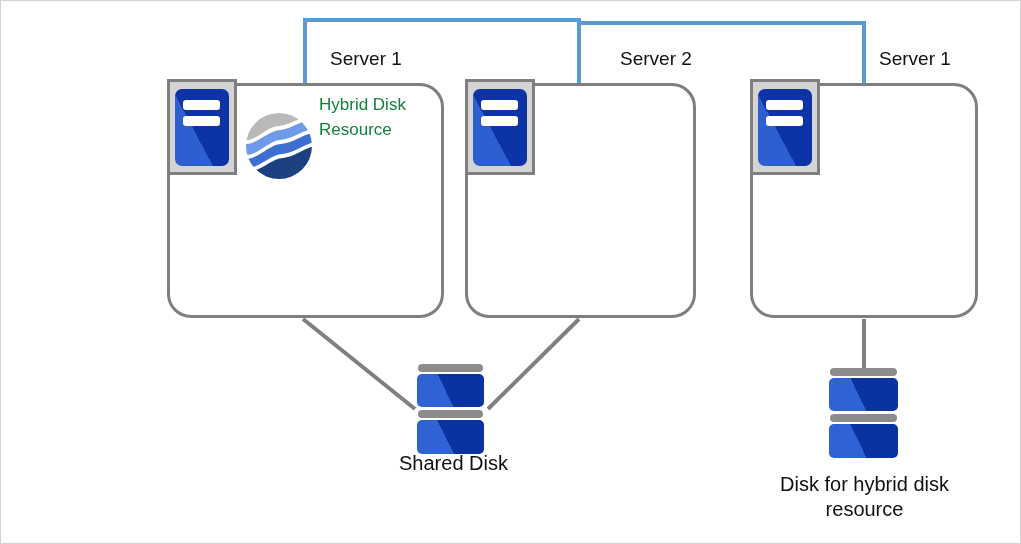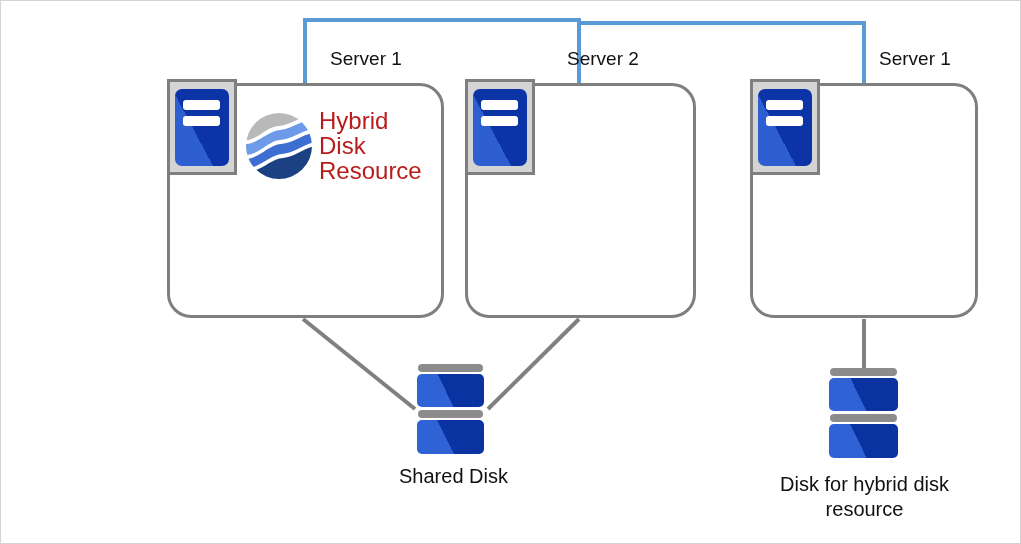--- a/index.html
+++ b/index.html
@@ -15,59 +15,59 @@
     position:absolute;box-sizing:border-box;background:#ffffff;z-index:1;
     border:3px solid var(--box-border,#7f7f7f);border-radius:24px;
   }
   #box1{left:166px;top:82px;width:277px;height:235px;}
   #box2{left:464px;top:82px;width:231px;height:235px;}
   #box3{left:749px;top:82px;width:228px;height:235px;}
 
   .server-label{
     position:absolute;z-index:2;top:47px;font-size:19px;line-height:22px;color:#111;white-space:nowrap;
   }
-  #slabel1{left:329px;} #slabel2{left:566px;} #slabel3{left:878px;}
+  #slabel1{left:329px;} #slabel2{left:619px;} #slabel3{left:878px;}
 
   .server-icon{
     position:absolute;z-index:3;width:70px;height:96px;box-sizing:border-box;
     background:var(--icon-frame-fill,#d4d4d4);border:3px solid var(--icon-frame-border,#7f7f7f);
   }
   #sicon1{left:166px;top:78px;} #sicon2{left:464px;top:78px;} #sicon3{left:749px;top:78px;}
   .chassis{
     position:absolute;left:5px;top:7px;width:54px;height:77px;border-radius:7px;
     background:linear-gradient(62deg,var(--server-blue-light,#2e5fd0) 40%,var(--server-blue-dark,#0c34a6) 40%);
   }
   .slot{position:absolute;left:8px;width:37px;height:10px;border-radius:3px;background:#ffffff;}
   .slot.s1{top:11px;} .slot.s2{top:27px;}
 
   .hybrid-icon{position:absolute;z-index:2;left:245px;top:112px;}
   .w-gray{fill:var(--wave-gray,#b9b9b9);}
   .w-lblue{fill:var(--wave-light-blue,#6d9bea);}
   .w-mblue{fill:var(--wave-mid-blue,#3d6fd2);}
   .w-navy{fill:var(--wave-navy,#1b4182);}
   .hybrid-label{
-    position:absolute;z-index:2;left:318px;top:107px;width:96px;
-    font-size:24px;line-height:25px;color:#b91c1c;
+    position:absolute;z-index:2;left:318px;top:91px;width:96px;
+    font-size:17px;line-height:25px;color:#15803d;
   }
 
   .disk{position:absolute;z-index:2;}
   #disk1{left:416px;top:363px;width:67px;}
   #disk2{left:828px;top:367px;width:69px;}
   .cap{height:8px;margin:0 1px;border-radius:4px;background:var(--disk-cap-gray,#8c8c8c);}
   .platter{
     height:33px;margin:2px 0 3px 0;border-radius:5px;
     background:linear-gradient(64deg,var(--disk-blue-light,#2f62d4) 44%,var(--disk-blue-dark,#0a32a0) 44%);
   }
   .platter.last{height:34px;margin-bottom:0;}
 
   .disk-label{
     position:absolute;z-index:2;width:245px;text-align:center;
     font-size:20px;line-height:25px;color:#111;
   }
-  #dlabel1{left:330px;top:463px;}
+  #dlabel1{left:330px;top:450px;}
   #dlabel2{left:741px;top:471px;}
 </style>
 </head>
 <body>
 
 <div class="canvas">
 
   <svg class="lines" viewBox="0 0 1021 544">
     <polyline class="net" points="304,85 304,19 578,19 578,85"></polyline>
     <polyline class="net" points="578,22 863,22 863,85"></polyline>

